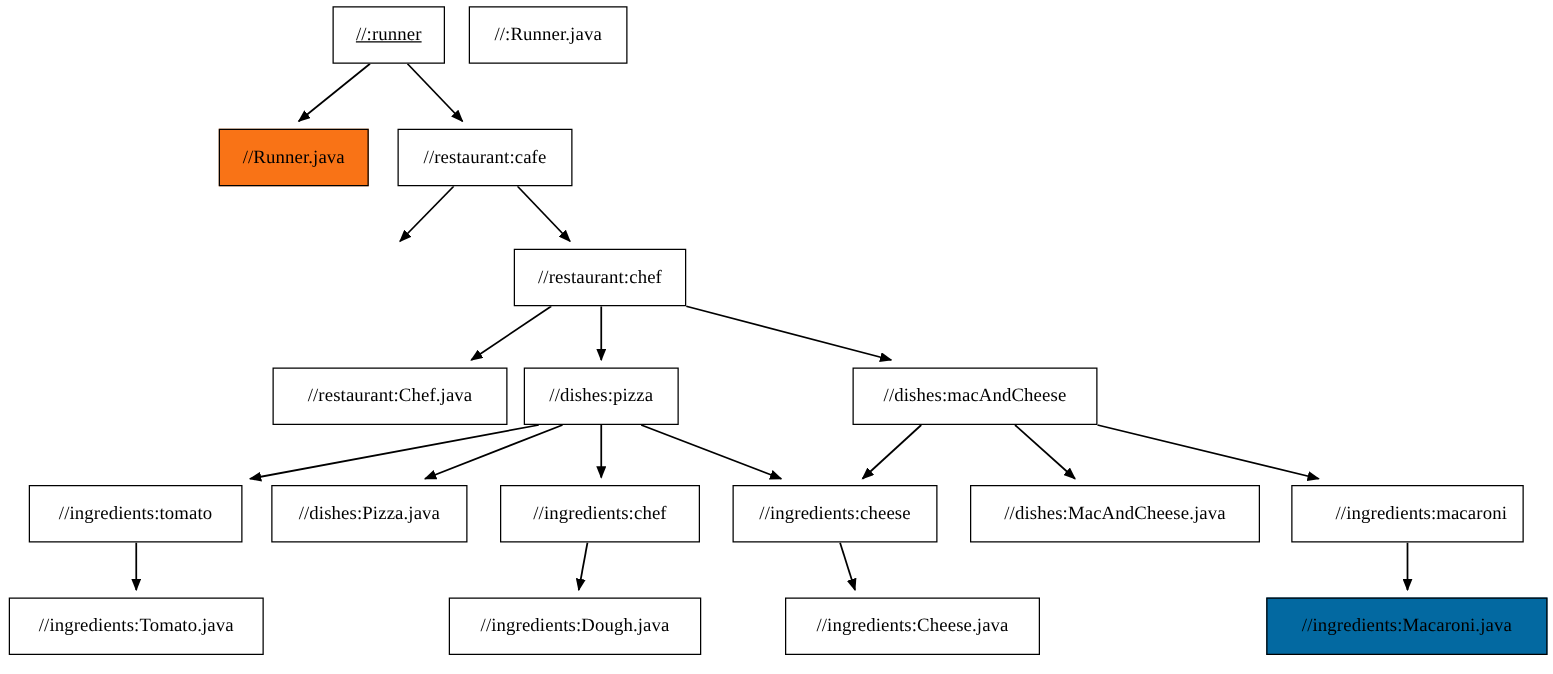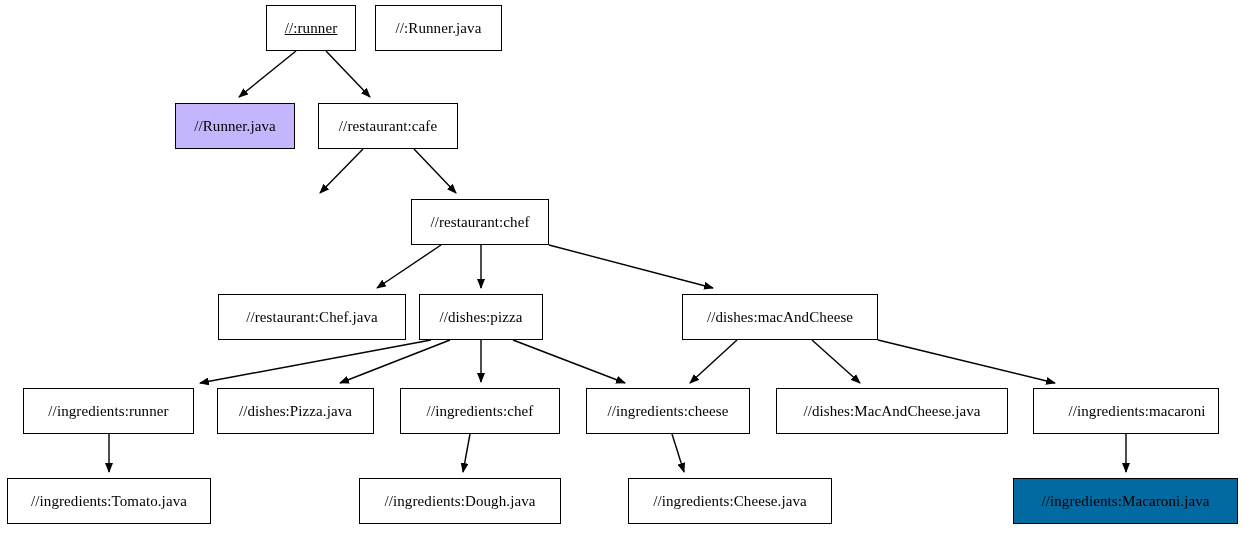--- a/index.html
+++ b/index.html
@@ -82,40 +82,40 @@
       </g>
   </svg>
 
   <div id="node-layer" style="width: 1242px; height: 539px;">
       <div class="graph-node" style="left: 266px; top: 5px; width: 90px; height: 46px; border-color: rgb(0, 0, 0); background: rgb(255, 255, 255);">
         <span class="node-label" style="color: rgb(0, 0, 0); text-decoration: underline;">//:runner</span>
       </div>
       <div class="graph-node" style="left: 375px; top: 5px; width: 127px; height: 46px; border-color: rgb(0, 0, 0); background: rgb(255, 255, 255);">
         <span class="node-label" style="color: rgb(0, 0, 0);">//:Runner.java</span>
       </div>
-      <div class="graph-node" style="left: 175px; top: 103px; width: 120px; height: 46px; border-color: rgb(0, 0, 0); background: #c4b5fd;">
+      <div class="graph-node" style="left: 175px; top: 103px; width: 120px; height: 46px; border-color: rgb(0, 0, 0); background: #f97316;">
         <span class="node-label" style="color: rgb(0, 0, 0);">//Runner.java</span>
       </div>
       <div class="graph-node" style="left: 318px; top: 103px; width: 140px; height: 46px; border-color: rgb(0, 0, 0); background: rgb(255, 255, 255);">
         <span class="node-label" style="color: rgb(0, 0, 0);">//restaurant:cafe</span>
       </div>
       <div class="graph-node" style="left: 411px; top: 199px; width: 138px; height: 46px; border-color: rgb(0, 0, 0); background: rgb(255, 255, 255);">
         <span class="node-label" style="color: rgb(0, 0, 0);">//restaurant:chef</span>
       </div>
       <div class="graph-node" style="left: 218px; top: 294px; width: 188px; height: 46px; border-color: rgb(0, 0, 0); background: rgb(255, 255, 255);">
         <span class="node-label" style="color: rgb(0, 0, 0);">//restaurant:Chef.java</span>
       </div>
       <div class="graph-node" style="left: 419px; top: 294px; width: 124px; height: 46px; border-color: rgb(0, 0, 0); background: rgb(255, 255, 255);">
         <span class="node-label" style="color: rgb(0, 0, 0);">//dishes:pizza</span>
       </div>
       <div class="graph-node" style="left: 682px; top: 294px; width: 196px; height: 46px; border-color: rgb(0, 0, 0); background: rgb(255, 255, 255);">
         <span class="node-label" style="color: rgb(0, 0, 0);">//dishes:macAndCheese</span>
       </div>
       <div class="graph-node" style="left: 23px; top: 388px; width: 171px; height: 46px; border-color: rgb(0, 0, 0); background: rgb(255, 255, 255);">
-        <span class="node-label" style="color: rgb(0, 0, 0);">//ingredients:runner</span>
+        <span class="node-label" style="color: rgb(0, 0, 0);">//ingredients:tomato</span>
       </div>
       <div class="graph-node" style="left: 217px; top: 388px; width: 157px; height: 46px; border-color: rgb(0, 0, 0); background: rgb(255, 255, 255);">
         <span class="node-label" style="color: rgb(0, 0, 0);">//dishes:Pizza.java</span>
       </div>
       <div class="graph-node" style="left: 400px; top: 388px; width: 160px; height: 46px; border-color: rgb(0, 0, 0); background: rgb(255, 255, 255);">
         <span class="node-label" style="color: rgb(0, 0, 0);">//ingredients:chef</span>
       </div>
       <div class="graph-node" style="left: 586px; top: 388px; width: 164px; height: 46px; border-color: rgb(0, 0, 0); background: rgb(255, 255, 255);">
         <span class="node-label" style="color: rgb(0, 0, 0);">//ingredients:cheese</span>
       </div>

